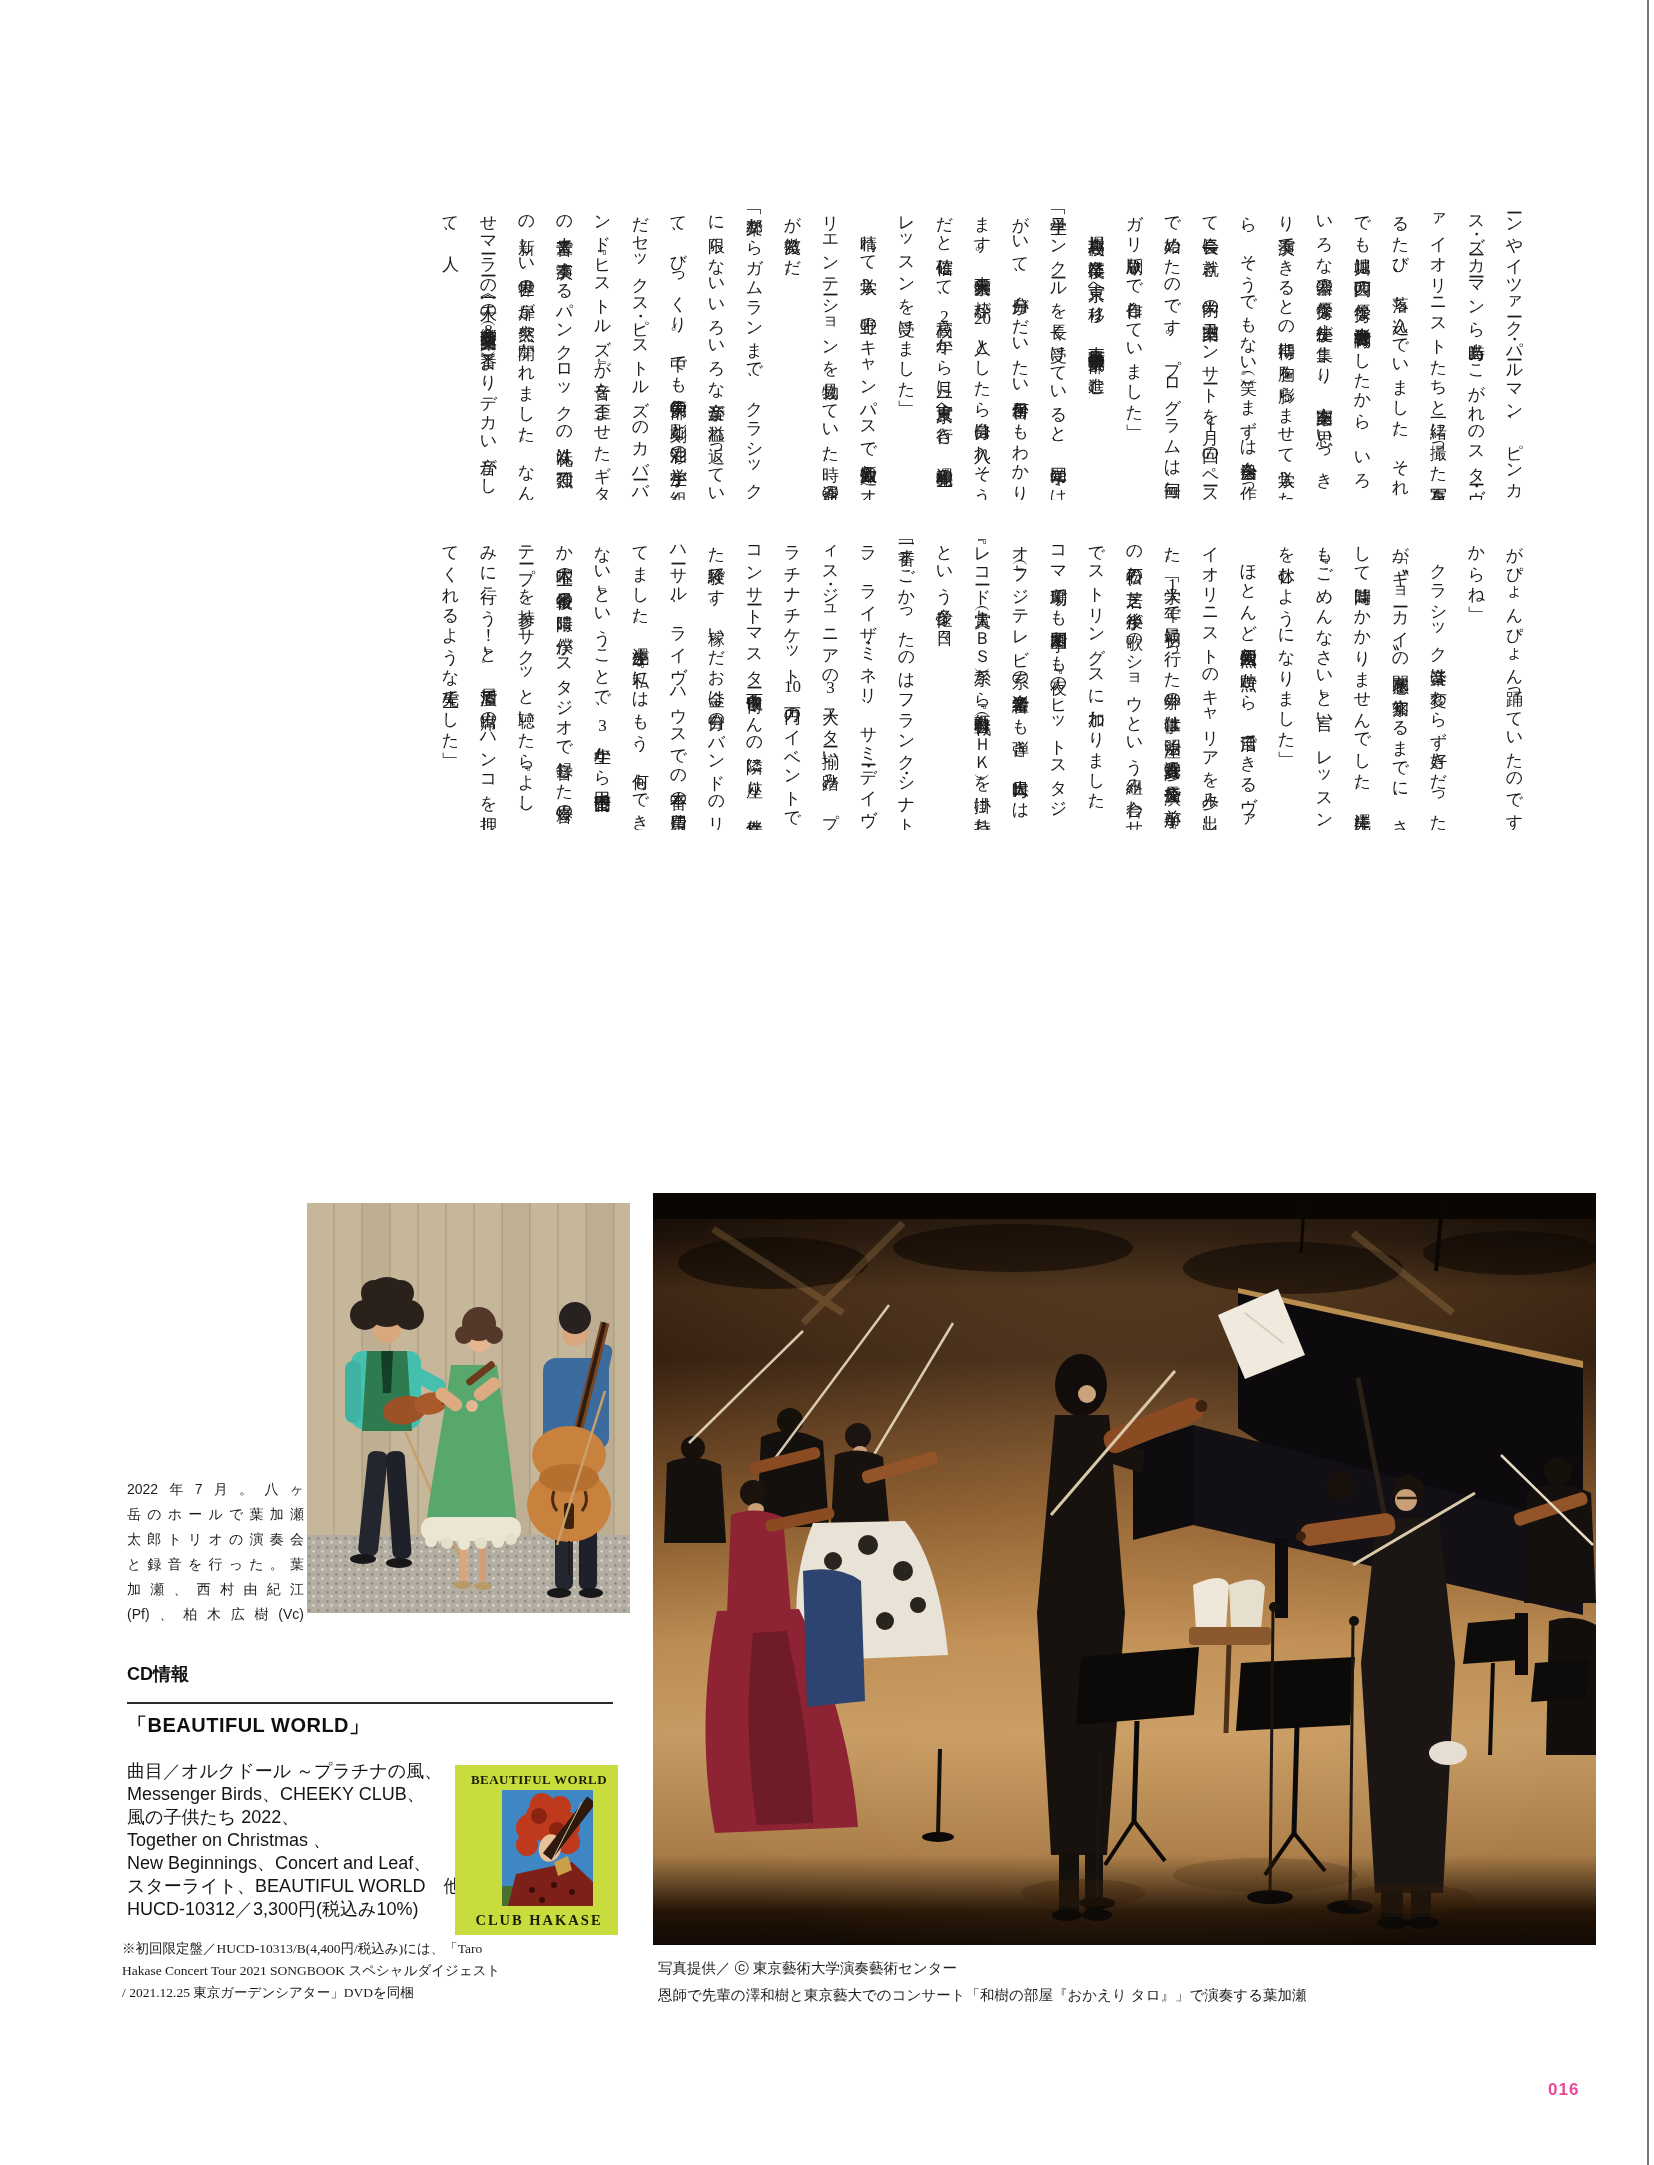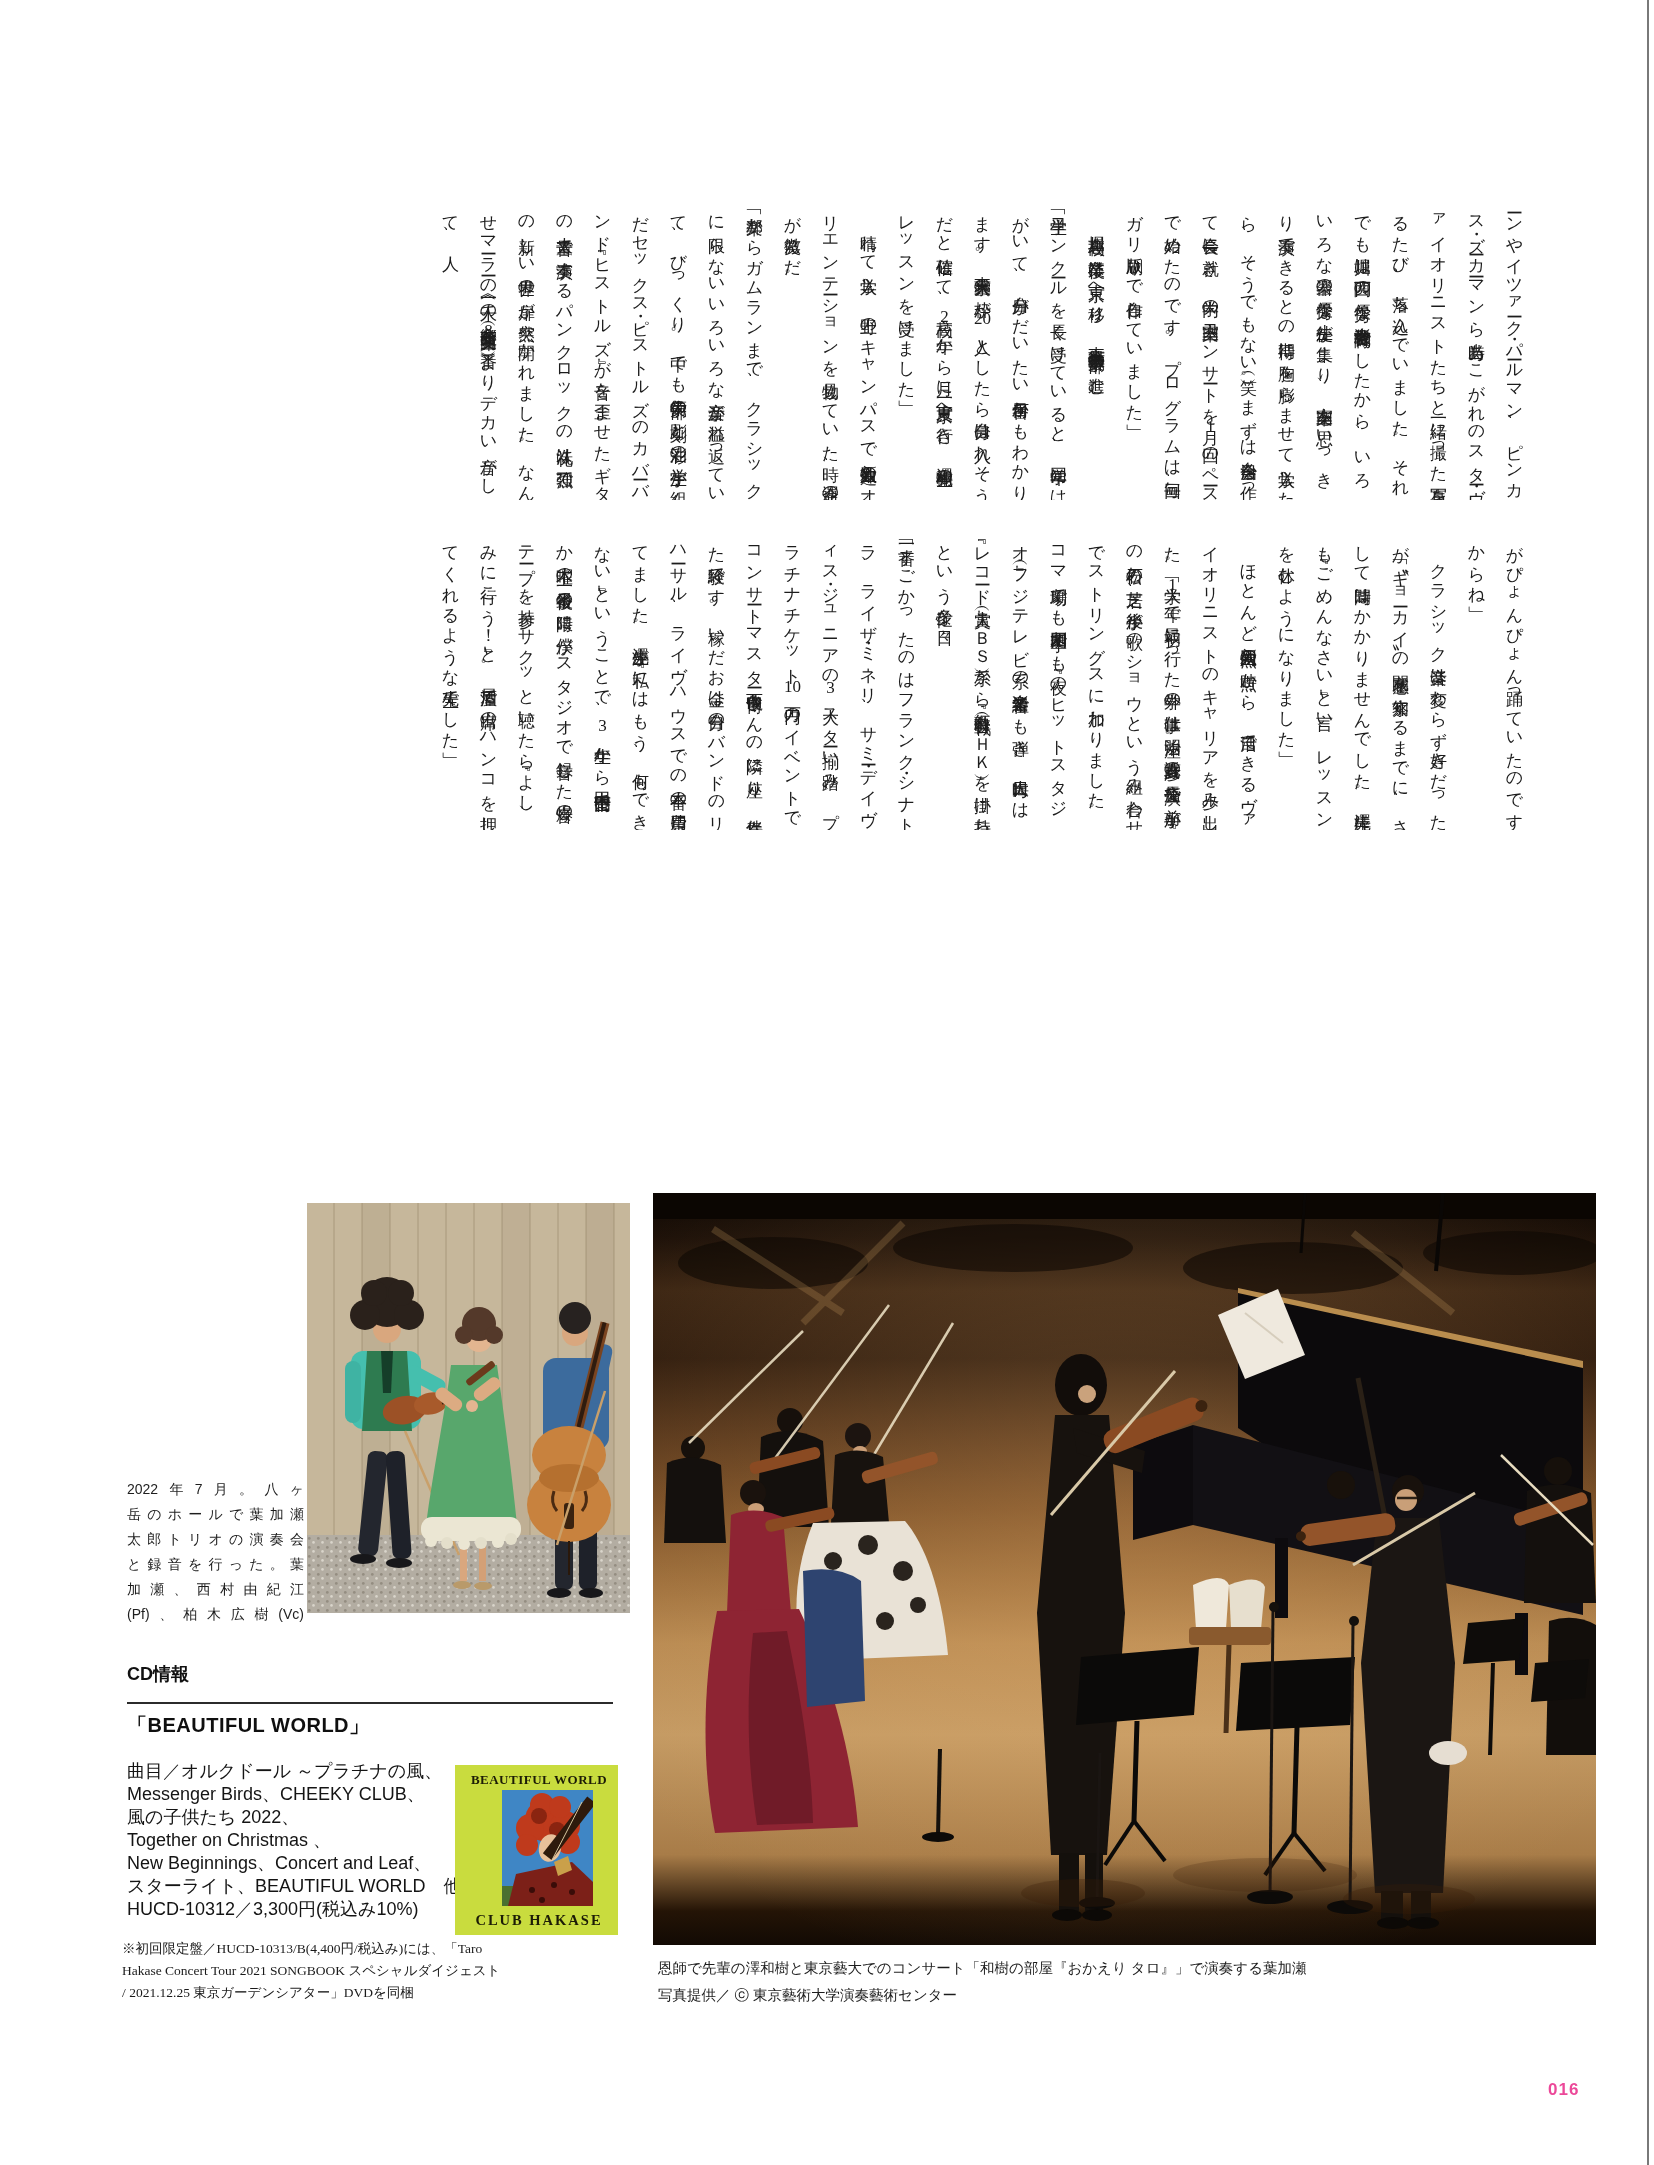--- a/index.html
+++ b/index.html
@@ -392,19 +392,19 @@
         <ellipse cx="285" cy="644" rx="16" ry="5" fill="#0c0a08"></ellipse>
       </g>
       <g fill="#3a1e08" opacity=".3">
         <ellipse cx="430" cy="700" rx="62" ry="14"></ellipse>
           <ellipse cx="756" cy="706" rx="66" ry="15"></ellipse>
         <ellipse cx="612" cy="682" rx="92" ry="17" opacity=".7"></ellipse>
       </g>
     </svg>
   </figure>
   <div class="concert-caption">
+    <p>写真提供／ ⓒ 東京藝術大学演奏藝術センター</p>
     <p>恩師で先輩の澤和樹と東京藝大でのコンサート「和樹の部屋『おかえり タロ』」で演奏する葉加瀬</p>
-    <p>写真提供／ ⓒ 東京藝術大学演奏藝術センター</p>
   </div>
 
   <div class="page-number">016</div>
   <div class="page-edge"></div>
 </div>
 
 </body></html>

